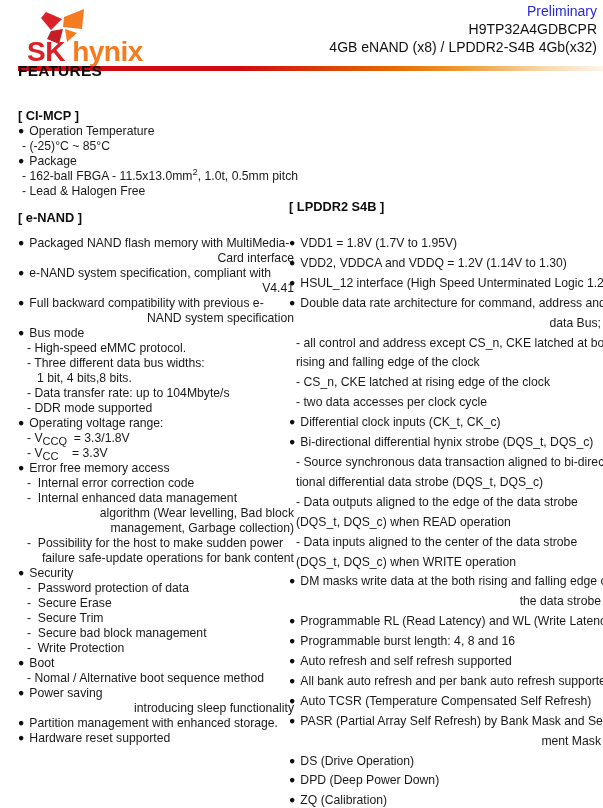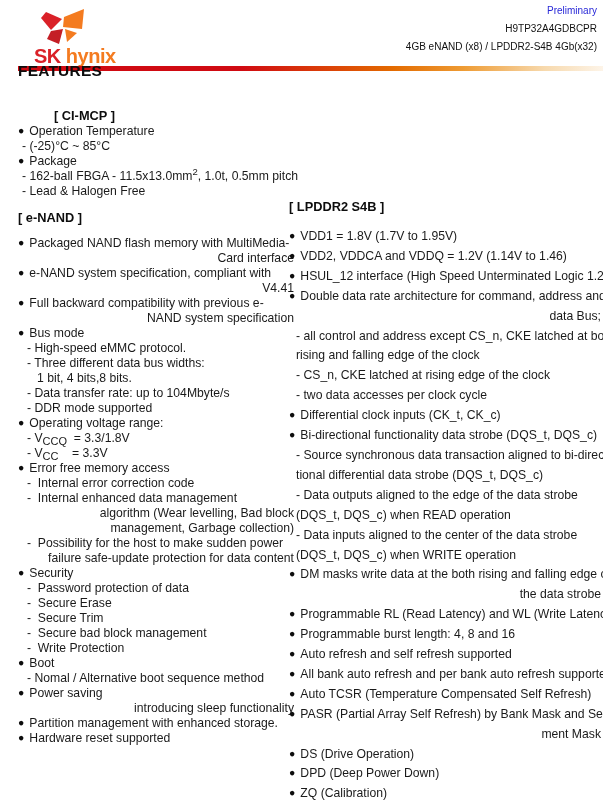--- a/index.html
+++ b/index.html
@@ -6,65 +6,65 @@
   body{
     width:603px;height:808px;background:#ffffff;position:relative;
     font-family:"Liberation Sans", sans-serif;color:var(--text,#1a1a1a);
     overflow:hidden;
   }
   .page{position:absolute;inset:0;}
 
   
   .logo{position:absolute;left:18px;top:6px;width:104px;height:62px;}
   .doc-header{position:absolute;top:2px;right:6px;text-align:right;}
-  .doc-header div{font-size:10px;line-height:18px;white-space:nowrap;}
+  .doc-header div{font-size:14px;line-height:18px;white-space:nowrap;}
   .preliminary{color:var(--blue,#2828d7);}
   .part-number,.subtitle{color:#111;}
 
   .grad-bar{
     position:absolute;left:18px;right:0;top:66px;height:5px;
     background:linear-gradient(90deg,
       var(--bar-red,#d00a12) 0%, var(--bar-red,#d00a12) 38%,
       var(--bar-orange,#e36a00) 64%, #ee9b33 76%,
       #f7d9ad 90%, var(--bar-cream,#fdf4e8) 100%);
   }
   .features{position:absolute;left:18px;top:62px;margin:0;
     font-size:15.5px;font-weight:700;letter-spacing:.2px;color:#0d0d0d;}
 
   
   .col{position:absolute;}
   .col-left{left:18px;top:108px;width:276px;}
   .col-right{left:289px;top:199px;width:312px;}
 
   .sec-title{font-weight:700;font-size:12.8px;line-height:15px;color:#0d0d0d;}
-  .col-left .sec:first-child .sec-title{margin-bottom:1px;margin-left:36px;}
+  .col-left .sec:first-child .sec-title{margin-bottom:1px;}
   .col-left .sec:nth-child(2){margin-top:11px;}
   .col-left .sec:nth-child(2) .sec-title{margin-bottom:11px;}
-  .col-right .sec-title{margin-bottom:13px;}
+  .col-right .sec-title{margin-bottom:20px;}
 
   .ln{font-size:12.2px;white-space:nowrap;}
   .col-left .ln{line-height:15px;}
   .col-right .ln{line-height:19.9px;}
 
   
   .col-left .t-s{padding-left:9px;}
   .col-left .t-s0{padding-left:4px;}
   .col-left .t-s2{padding-left:19px;}
   .t-c{padding-left:0;text-align:right;}
   .col-right .t-s,.col-right .t-sc{padding-left:7px;}
   .col-right .t-c{padding-left:12px;}
 
   .blt{display:inline-block;font-size:10.5px;margin-right:5px;
        position:relative;top:-1px;color:#0d0d0d;}
   sub{font-size:11px;line-height:0;}
   sup{font-size:9.5px;line-height:0;}
 
   
-  .logo-text{position:absolute;left:16px;bottom:0;white-space:nowrap;
-    font-weight:700;font-size:20px;letter-spacing:-0.5px;}
+  .logo-text{position:absolute;left:9px;bottom:0;white-space:nowrap;
+    font-weight:700;font-size:28px;letter-spacing:-0.5px;}
   .logo-sk{color:var(--logo-red,#da2128);}
   .logo-hynix{color:var(--logo-orange,#f47b20);font-weight:700;}
   .butterfly{position:absolute;left:20px;top:0;}
 </style>
 </head>
 <body>
 
 <div class="page">
 
   <div class="logo">
@@ -114,49 +114,49 @@
         <div class="ln t-s"><span>- DDR mode supported</span></div>
         <div class="ln t-b"><span class="blt">●</span><span>Operating voltage range:</span></div>
         <div class="ln t-s"><span>- V<sub>CCQ</sub>&nbsp;&nbsp;= 3.3/1.8V</span></div>
         <div class="ln t-s"><span>- V<sub>CC</sub>&nbsp;&nbsp;&nbsp;&nbsp;= 3.3V</span></div>
         <div class="ln t-b"><span class="blt">●</span><span>Error free memory access</span></div>
         <div class="ln t-s"><span>-&nbsp; Internal error correction code</span></div>
         <div class="ln t-s"><span>-&nbsp; Internal enhanced data management</span></div>
         <div class="ln t-c"><span>algorithm (Wear levelling, Bad block</span></div>
         <div class="ln t-c"><span>management, Garbage collection)</span></div>
         <div class="ln t-s"><span>-&nbsp; Possibility for the host to make sudden power</span></div>
-        <div class="ln t-c"><span>failure safe-update protection for data content</span></div>
+        <div class="ln t-c"><span>failure safe-update operations for bank content</span></div>
         <div class="ln t-b"><span class="blt">●</span><span>Security</span></div>
         <div class="ln t-s"><span>-&nbsp; Password protection of data</span></div>
         <div class="ln t-s"><span>-&nbsp; Secure Erase</span></div>
         <div class="ln t-s"><span>-&nbsp; Secure Trim</span></div>
         <div class="ln t-s"><span>-&nbsp; Secure bad block management</span></div>
         <div class="ln t-s"><span>-&nbsp; Write Protection</span></div>
         <div class="ln t-b"><span class="blt">●</span><span>Boot</span></div>
         <div class="ln t-s"><span>- Nomal / Alternative boot sequence method</span></div>
         <div class="ln t-b"><span class="blt">●</span><span>Power saving</span></div>
         <div class="ln t-c"><span>introducing sleep functionality</span></div>
         <div class="ln t-b"><span class="blt">●</span><span>Partition management with enhanced storage.</span></div>
         <div class="ln t-b"><span class="blt">●</span><span>Hardware reset supported</span></div>
       </div>
     </div>
   <div class="col col-right">
       <div class="sec">
         <div class="sec-title">[ LPDDR2 S4B ]</div>
         <div class="ln t-b"><span class="blt">●</span><span>VDD1 = 1.8V (1.7V to 1.95V)</span></div>
-        <div class="ln t-b"><span class="blt">●</span><span>VDD2, VDDCA and VDDQ = 1.2V (1.14V to 1.46)</span></div>
+        <div class="ln t-b"><span class="blt">●</span><span>VDD2, VDDCA and VDDQ = 1.2V (1.14V to 1.30)</span></div>
         <div class="ln t-b"><span class="blt">●</span><span>HSUL_12 interface (High Speed Unterminated Logic 1.2V)</span></div>
         <div class="ln t-b"><span class="blt">●</span><span>Double data rate architecture for command, address and</span></div>
         <div class="ln t-c"><span>data Bus;</span></div>
         <div class="ln t-s"><span>- all control and address except CS_n, CKE latched at both</span></div>
         <div class="ln t-sc"><span>rising and falling edge of the clock</span></div>
         <div class="ln t-s"><span>- CS_n, CKE latched at rising edge of the clock</span></div>
         <div class="ln t-s"><span>- two data accesses per clock cycle</span></div>
         <div class="ln t-b"><span class="blt">●</span><span>Differential clock inputs (CK_t, CK_c)</span></div>
-        <div class="ln t-b"><span class="blt">●</span><span>Bi-directional functionality data strobe (DQS_t, DQS_c)</span></div>
+        <div class="ln t-b"><span class="blt">●</span><span>Bi-directional differential hynix strobe (DQS_t, DQS_c)</span></div>
         <div class="ln t-s"><span>- Source synchronous data transaction aligned to bi-direc-</span></div>
         <div class="ln t-sc"><span>tional differential data strobe (DQS_t, DQS_c)</span></div>
         <div class="ln t-s"><span>- Data outputs aligned to the edge of the data strobe</span></div>
         <div class="ln t-sc"><span>(DQS_t, DQS_c) when READ operation</span></div>
         <div class="ln t-s"><span>- Data inputs aligned to the center of the data strobe</span></div>
         <div class="ln t-sc"><span>(DQS_t, DQS_c) when WRITE operation</span></div>
         <div class="ln t-b"><span class="blt">●</span><span>DM masks write data at the both rising and falling edge of</span></div>
         <div class="ln t-c"><span>the data strobe</span></div>
         <div class="ln t-b"><span class="blt">●</span><span>Programmable RL (Read Latency) and WL (Write Latency)</span></div>
         <div class="ln t-b"><span class="blt">●</span><span>Programmable burst length: 4, 8 and 16</span></div>

